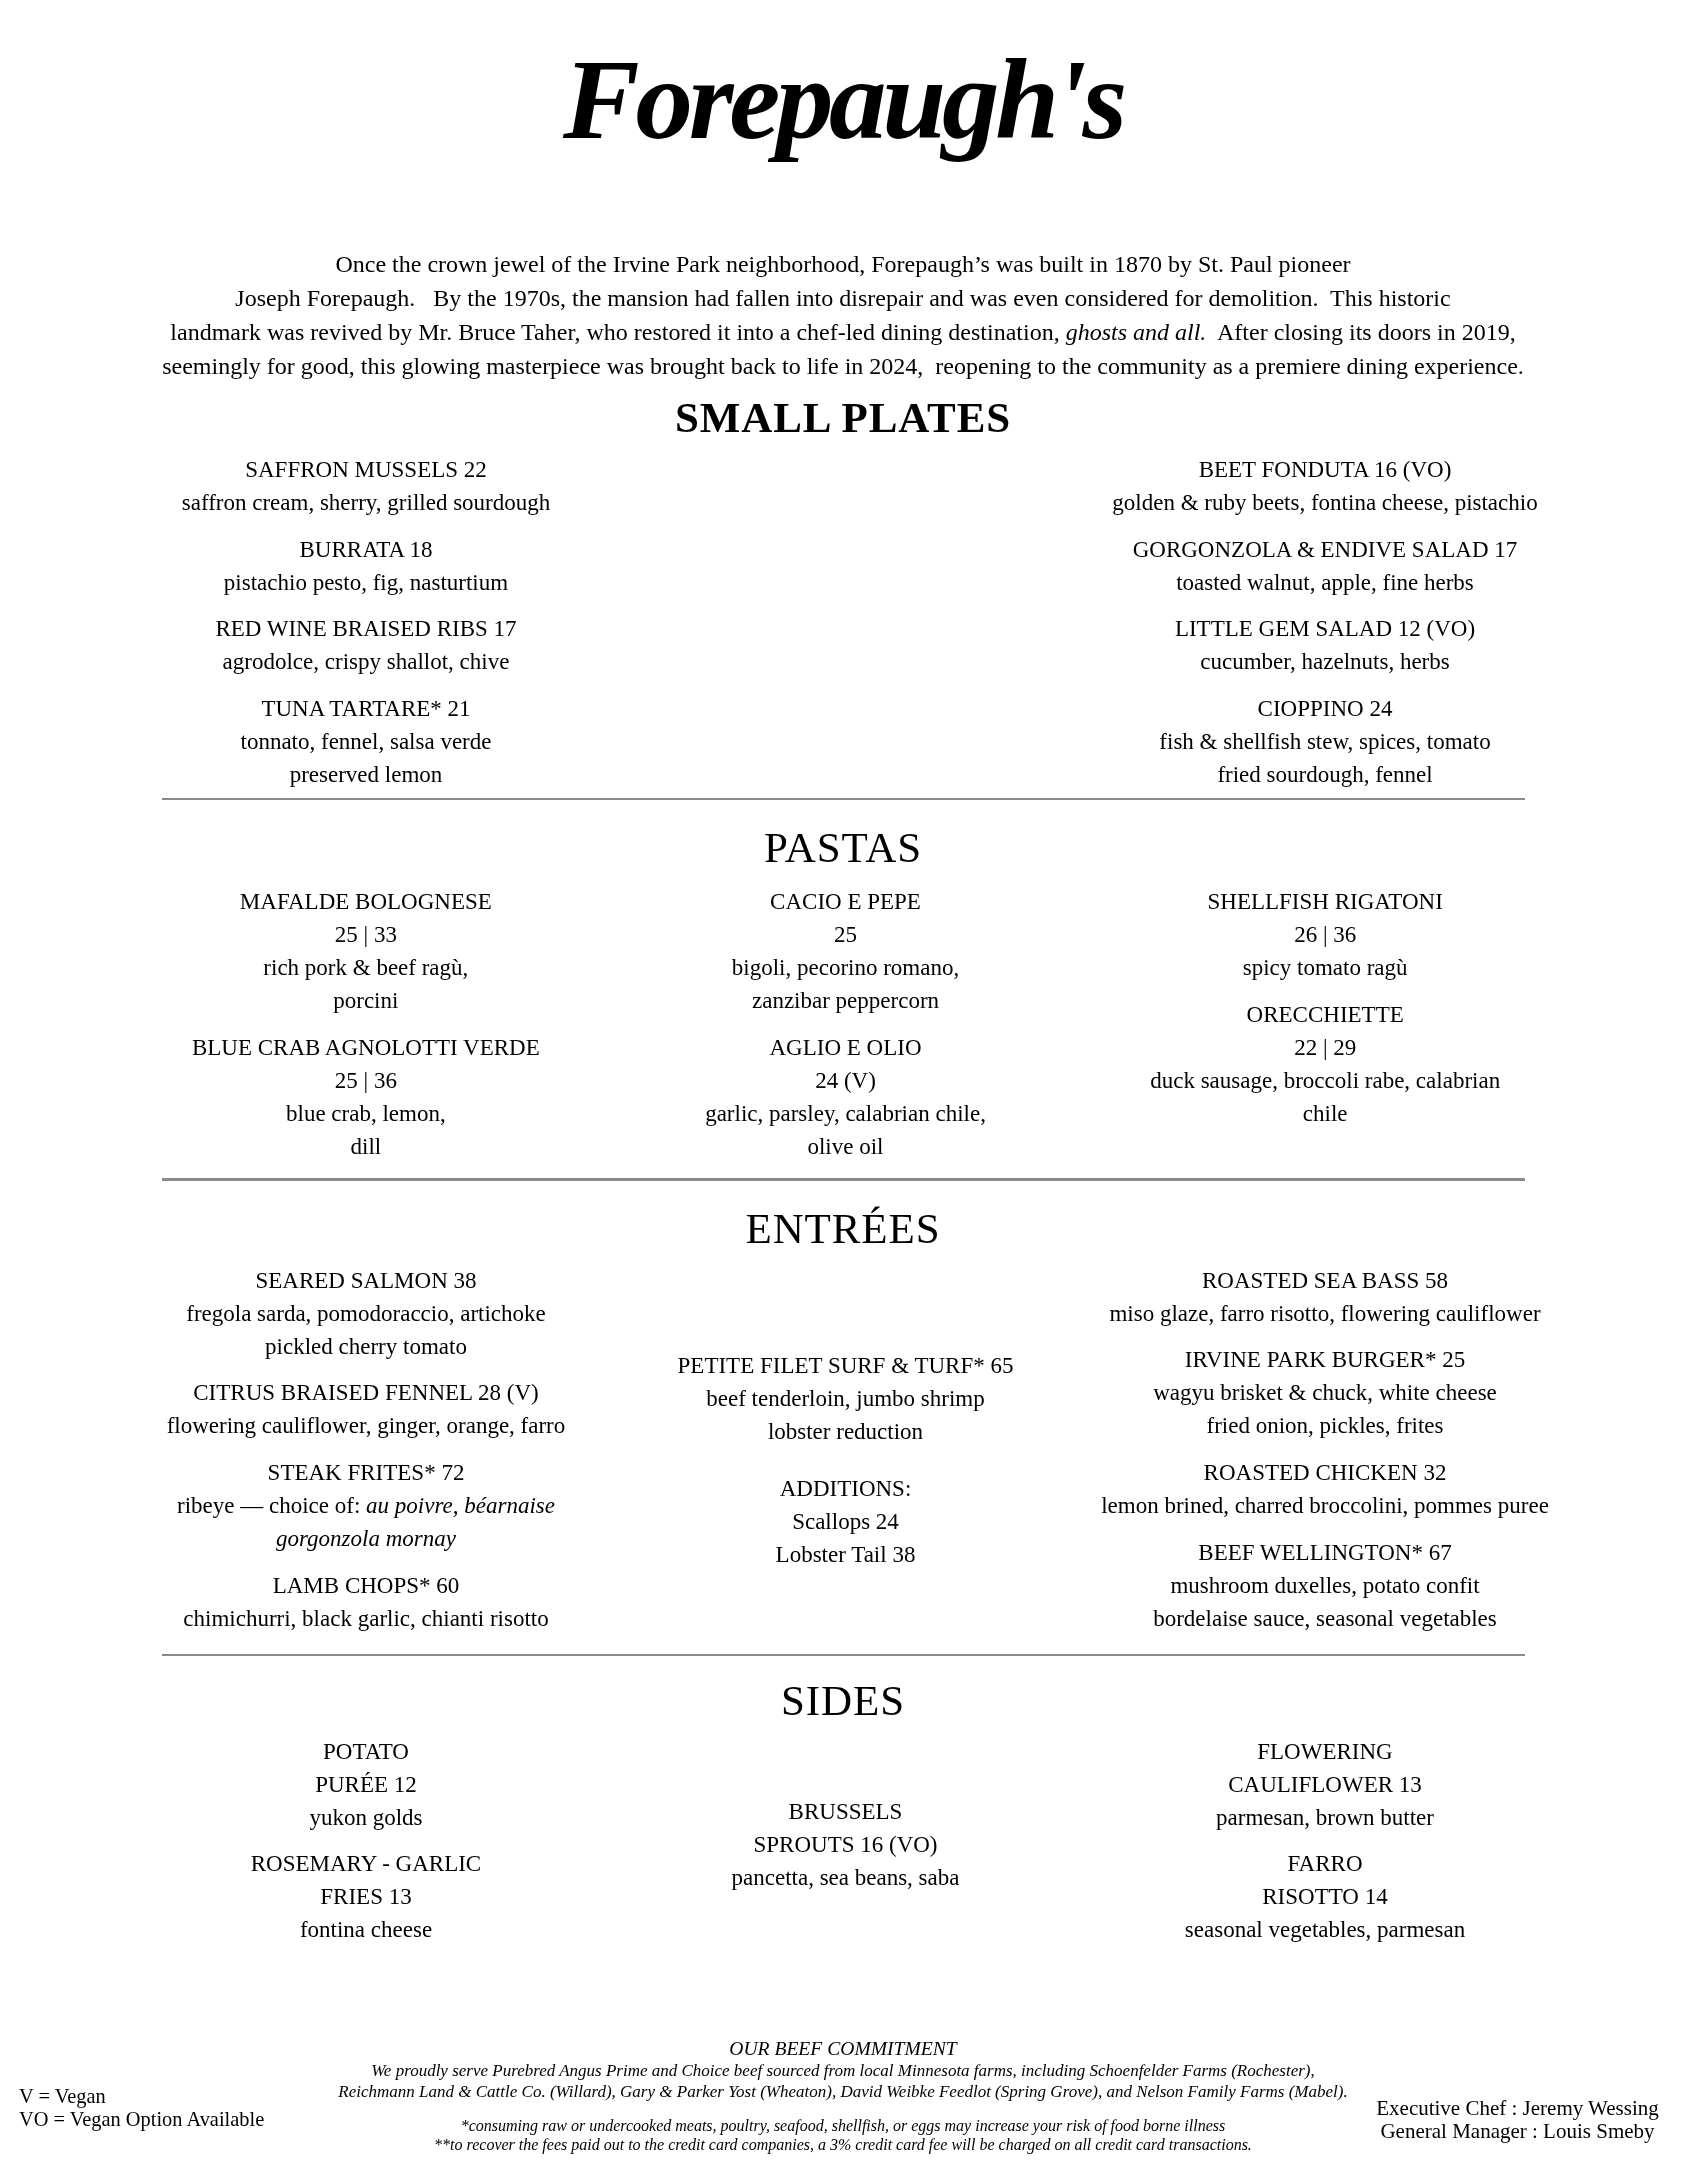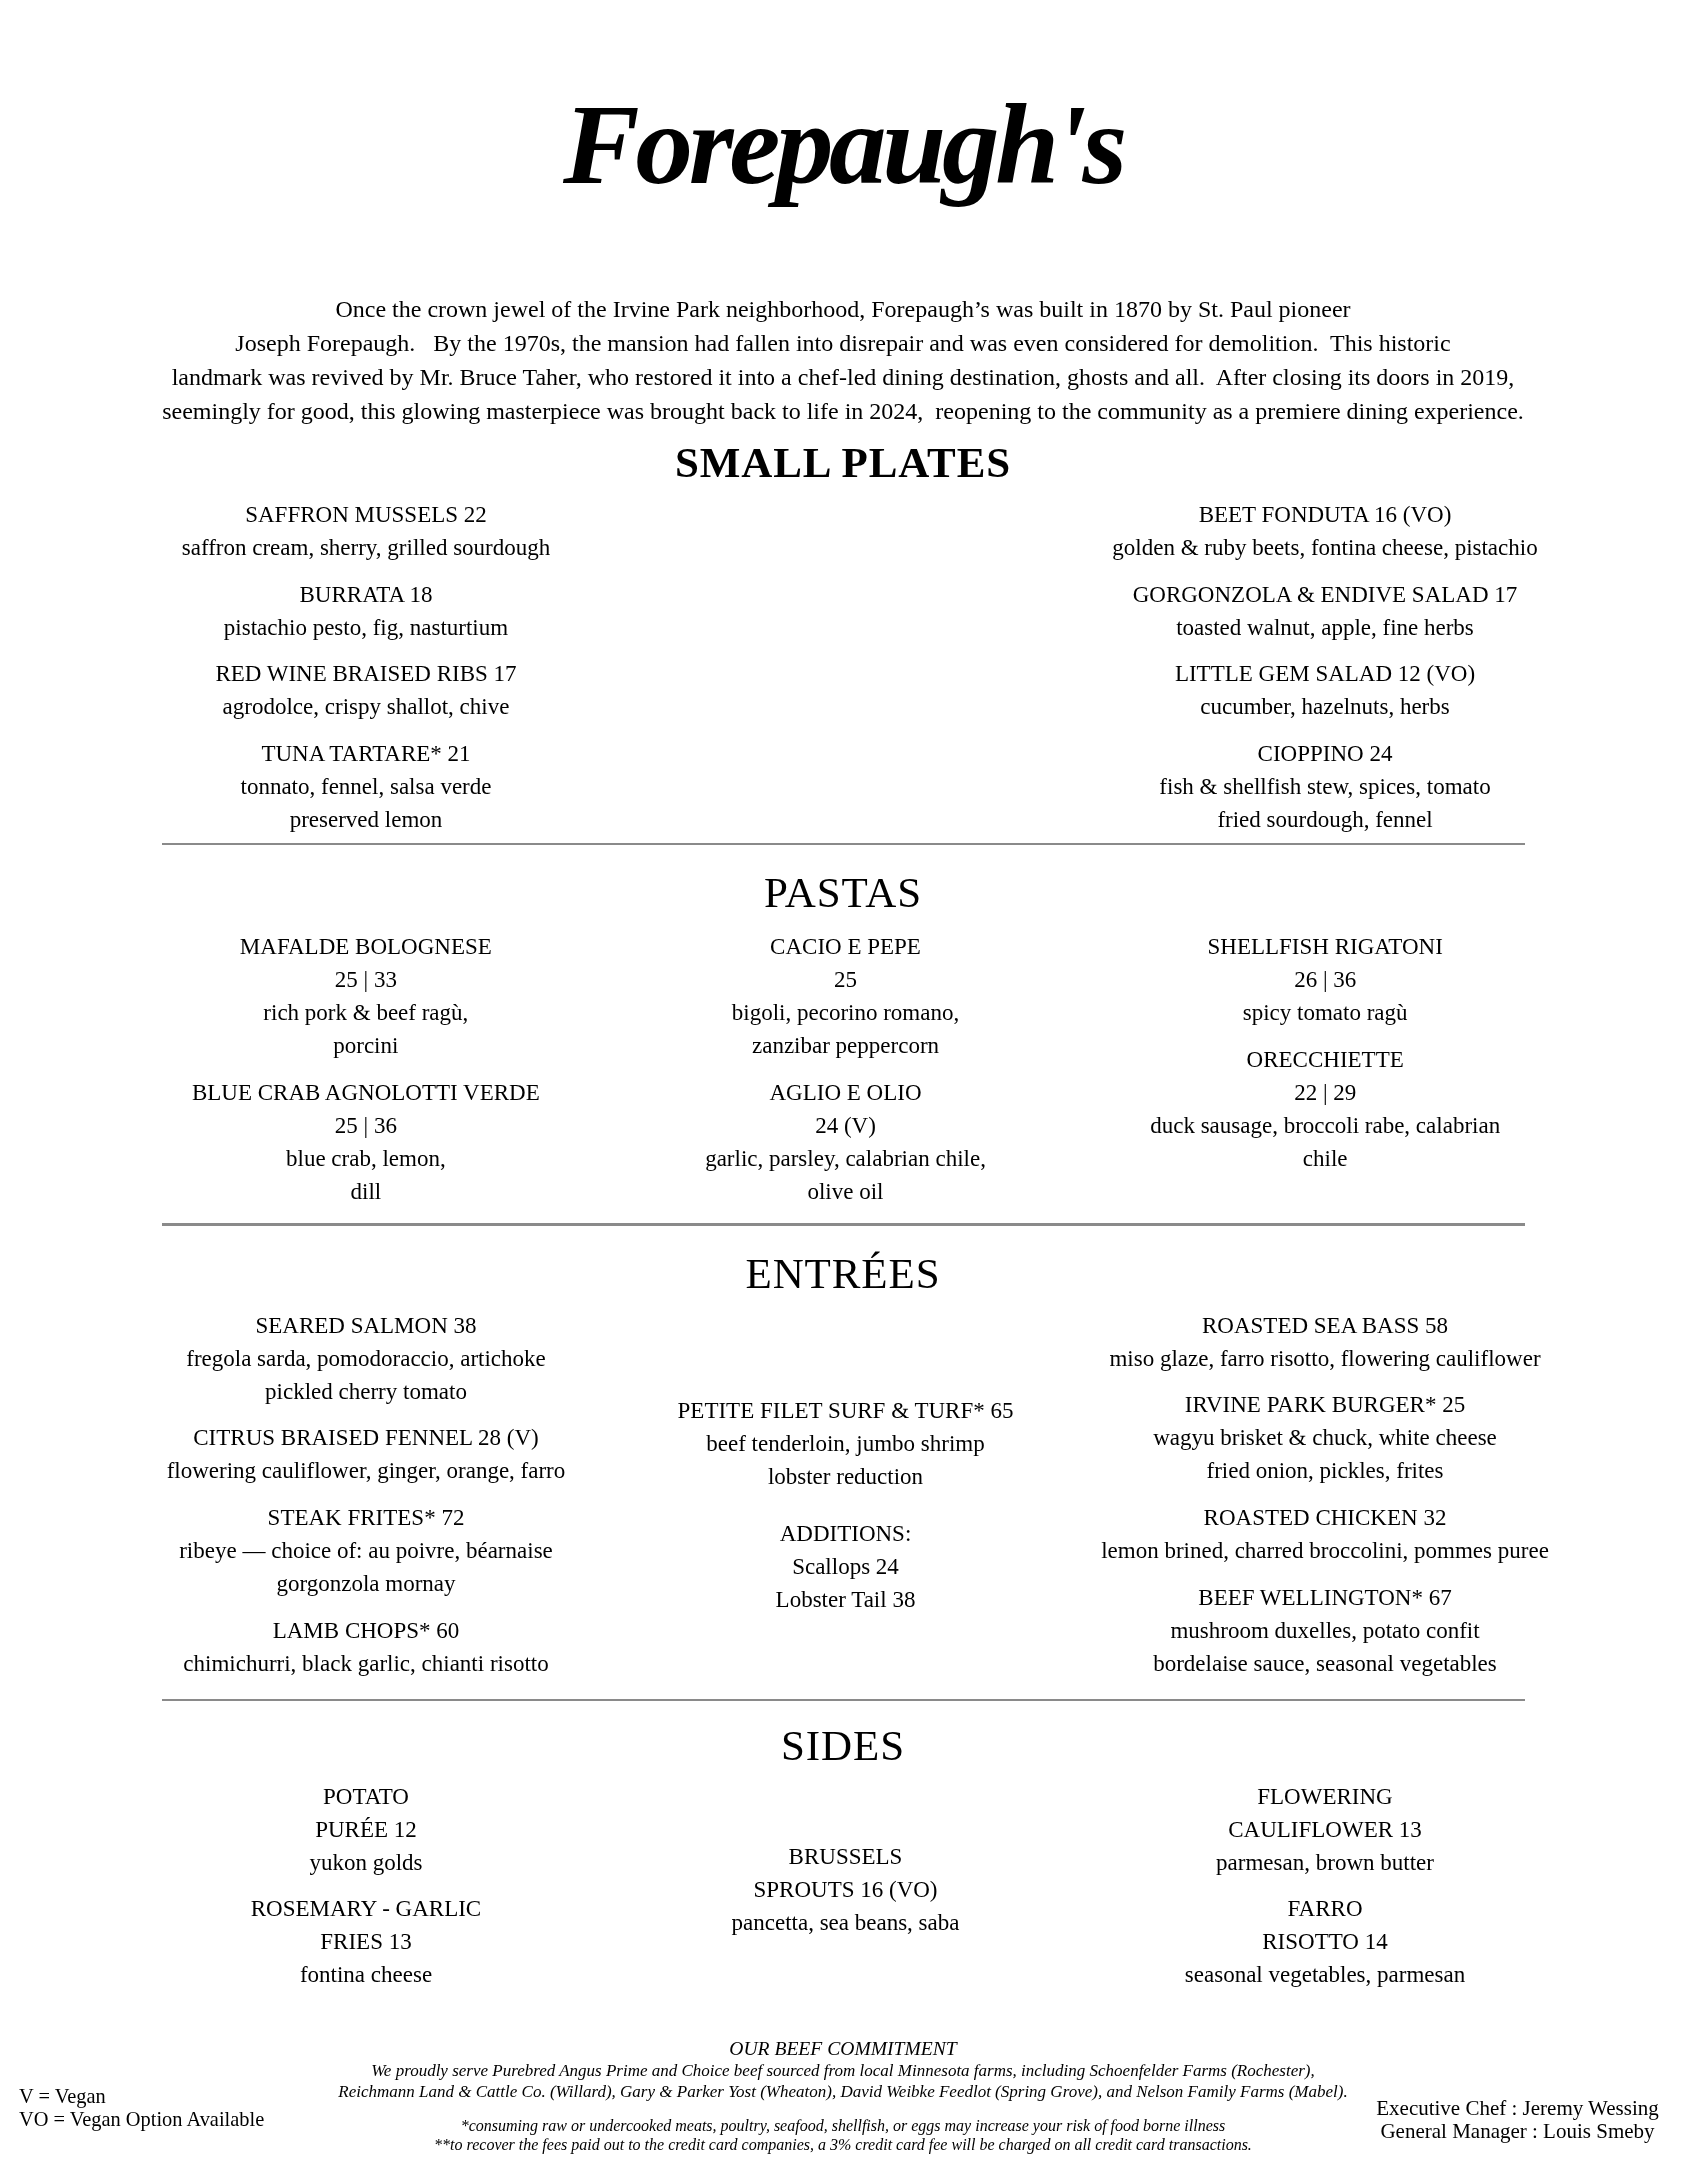--- a/index.html
+++ b/index.html
@@ -4,24 +4,24 @@
 <style>
   html,body{margin:0;padding:0;background:#fff;}
   .page{
     position:relative;
     width:1686px;height:2181px;
     background:#ffffff;color:#000;
     font-family:"Liberation Serif","DejaVu Serif",serif;
     font-size:23px;line-height:33px;
     overflow:hidden;
   }
-  .it{text-align:center;}
+  .it{font-style:italic;text-align:center;}
   
   .logo{
-    padding-top:73px;text-align:center;
+    padding-top:28px;text-align:center;
     font-size:115px;line-height:1.25;
     font-style:italic;font-weight:bold;letter-spacing:-4.3px;
   }
   
   .intro{margin-top:75px;text-align:center;font-size:24px;line-height:34px;}
   .intro-line{white-space:pre-wrap;}
   
   .section-title{
     margin:0;text-align:center;font-weight:normal;
     font-size:43px;line-height:51px;letter-spacing:0.9px;

